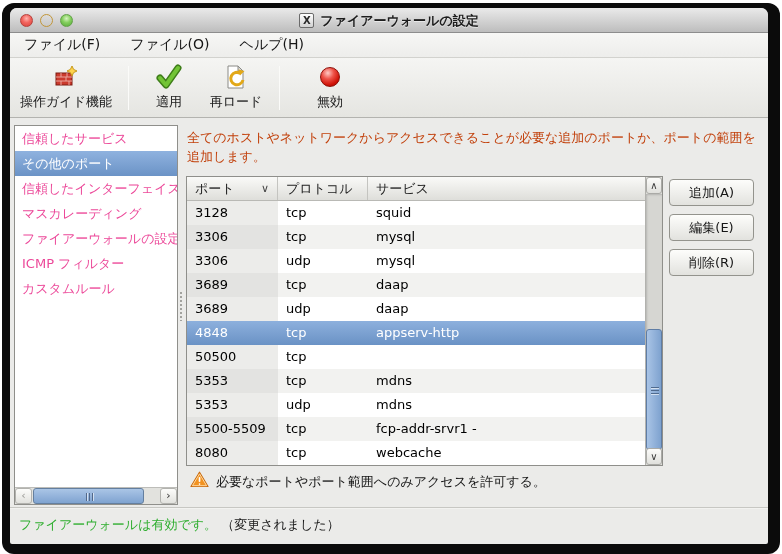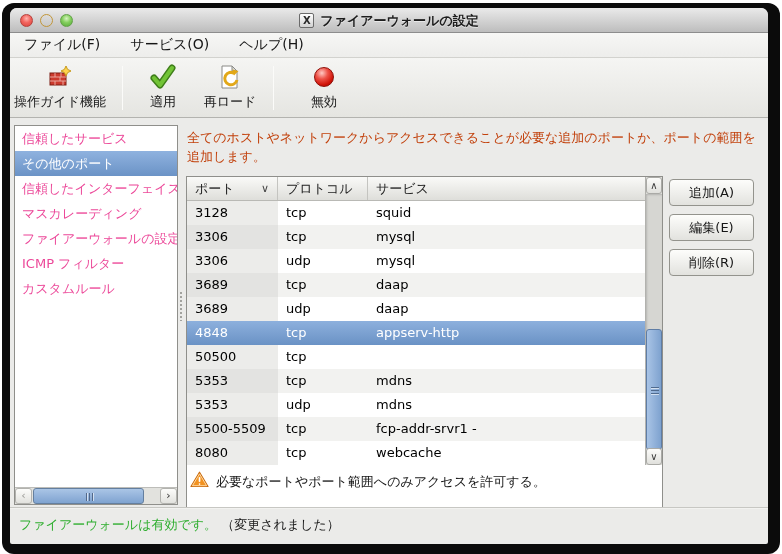--- a/index.html
+++ b/index.html
@@ -21,21 +21,21 @@
     font-size:10px; font-weight:700; color:#2a2a2a; display:flex; align-items:center; justify-content:center; }
   .title { font-size:13px; font-weight:700; color:#1d1d1d; text-shadow:0 1px 0 rgba(255,255,255,.5); }
 
   
   .menubar { position:absolute; left:0; top:25px; width:100%; height:25px; background:linear-gradient(#f7f7f5,#ededeb);
     border-bottom:1px solid #d2d2ce; display:flex; align-items:center; padding-left:12px; gap:26px; }
   .menu-item { font-size:14px; color:#161616; padding:2px 2px; cursor:default; }
 
   
   .toolbar { position:absolute; left:0; top:50px; width:100%; height:60px; background:linear-gradient(#f5f5f3,#e5e5e1);
-    border-bottom:1px solid #b3b3af; display:flex; align-items:center; }
+    border-bottom:1px solid #b3b3af; display:flex; align-items:center; padding-left:6px; }
   .tbtn { display:flex; flex-direction:column; align-items:center; justify-content:center; gap:3px; height:54px; }
   .tbtn .ticon { height:26px; display:flex; align-items:center; justify-content:center; }
   .tbtn .tlabel { font-size:13px; color:#1a1a1a; white-space:nowrap; }
   .tbtn.disabled .tlabel { color:#a9a9a4; }
   .tsep { width:1px; height:44px; background:#c3c3bf; border-right:1px solid #fbfbf9; margin:0 12px; }
   .w100{width:100px;} .w56{width:56px;} .w62{width:62px; margin-left:8px;} .w44a{width:44px;} .w44b{width:44px; margin-left:16px;}
   .circle { width:20px; height:20px; border-radius:50%; }
   .circle.gray { background:radial-gradient(circle at 38% 30%, #fafaf8 0%, #e8e8e4 45%, #d2d2cc 100%); border:1px solid #c2c2bc; }
   .circle.red { background:radial-gradient(circle at 38% 28%, #ffc9c4 0%, #ee5248 35%, #cf1207 70%, #9c0b04 100%); border:1px solid #8e0f08; }
 
@@ -51,21 +51,21 @@
     font-size:11px; line-height:14px; text-align:center; color:#9a9a96; flex:0 0 auto; }
   .harrow.right { color:#2a2a2a; }
   .hthumb { width:111px; height:16px; margin-left:1px; background:linear-gradient(#aac5e6,#7fa3d0); border:1px solid #647f9f; border-radius:3px;
     position:relative; flex:0 0 auto; }
   .hthumb::after { content:""; position:absolute; left:50%; top:4px; width:1px; height:8px; background:#51688a;
     box-shadow:-3px 0 0 #51688a, 3px 0 0 #51688a, -2px 0 0 rgba(255,255,255,.6), 4px 0 0 rgba(255,255,255,.6); }
   .htrack-rest { flex:1; } .hscroll .harrow.right { margin-left:auto; }
 
   .main-desc { position:absolute; left:177px; top:120px; width:578px; font-size:13px; line-height:19px; color:#c2410c; }
 
-  .tablewrap { position:absolute; left:176px; top:168px; width:477px; height:332px; border:1px solid #8f8f8b; background:#fff; display:flex; }
+  .tablewrap { position:absolute; left:176px; top:168px; width:477px; height:290px; border:1px solid #8f8f8b; background:#fff; display:flex; }
   .tgrid { width:459px; }
   .thead { display:flex; height:24px; background:linear-gradient(#fafaf8,#dededa); border-bottom:1px solid #b9b9b5; }
   .th { font-size:13px; color:#222; line-height:23px; padding-left:8px; border-right:1px solid #c4c4c0; position:relative; }
   .th.c-port { width:91px; } .th.c-proto { width:90px; } .th.c-svc { flex:1; border-right:none; }
   .sort-arrow { position:absolute; right:8px; top:0; font-size:11px; color:#444; }
   .tbody { }
   .tr { display:flex; height:24px; cursor:default; }
   .td { font-size:13px; line-height:24px; padding-left:8px; white-space:nowrap; overflow:hidden; }
   .td.c-port { width:91px; } .td.c-proto { width:90px; } .td.c-svc { flex:1; }
   .tbody > div.tr:nth-of-type(odd) { background:#fff; }
@@ -111,21 +111,21 @@
         <span class="light green"></span>
       </div>
       <div class="title-wrap">
         <span class="xicon">X</span>
         <span class="title">ファイアーウォールの設定</span>
       </div>
     </div>
 
     <div class="menubar">
       <span class="menu-item">ファイル(F)</span>
-      <span class="menu-item">サービス(O)</span>
+      <span class="menu-item">ファイル(O)</span>
       <span class="menu-item">ヘルプ(H)</span>
     </div>
 
     <div class="toolbar">
       <div class="tbtn w100">
         <span class="ticon">
           <svg width="26" height="26" viewBox="0 0 26 26">
             <rect x="3" y="9" width="16" height="12" fill="#cb3a2d" stroke="#7d1d13" stroke-width="1"></rect>
             <path d="M3 13 h16 M3 17 h16 M8 9 v4 M13 13 v4 M8 17 v4 M14 9 v4 M16 17 v4" stroke="#eaa59d" stroke-width="1" fill="none"></path>
             <path d="M19 2 l1.6 3.4 L24 7 l-3.4 1.6 L19 12 l-1.6 -3.4 L14 7 l3.4 -1.6 Z" fill="#ffd34d" stroke="#c79a1c" stroke-width="1"></path>

